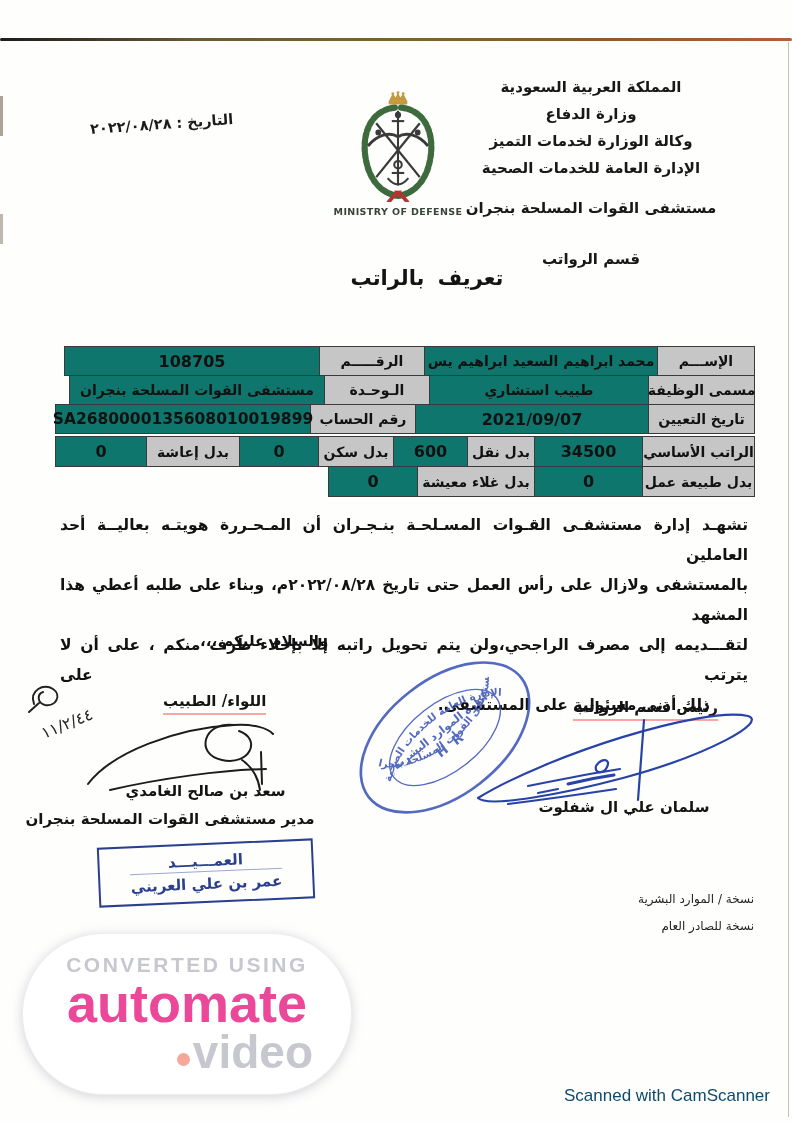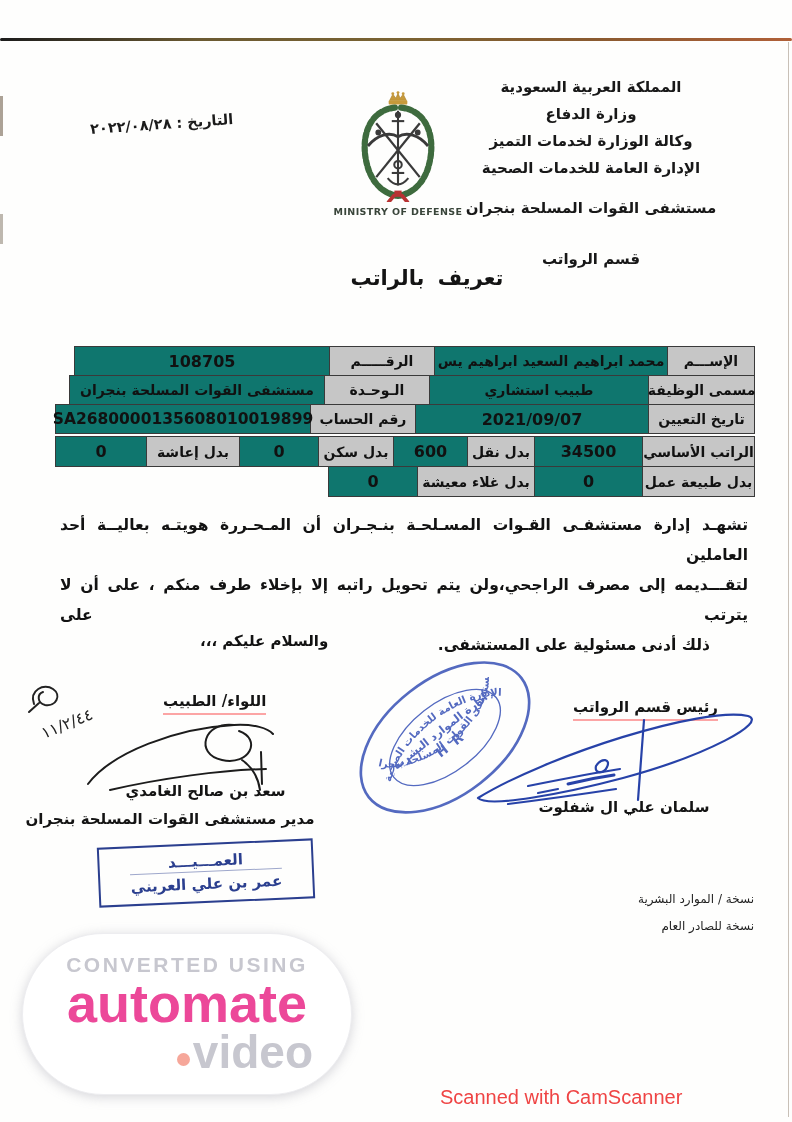--- a/index.html
+++ b/index.html
@@ -82,22 +82,22 @@
   .watermark{position:absolute;left:22px;top:933px;width:328px;height:160px;border-radius:85px;
       background:#fff;border:1px solid #ededf0;box-shadow:0 2px 12px rgba(150,150,165,.4);
       display:flex;flex-direction:column;align-items:center;justify-content:center;
       font-family:"Liberation Sans",sans-serif;}
   .wm1{font-size:21px;font-weight:bold;letter-spacing:2.5px;color:#c7c7cf;}
   .wm2{font-size:54px;font-weight:bold;color:#ec4899;line-height:52px;}
   .wm3{font-size:46px;font-weight:bold;color:#c7c7cf;line-height:46px;align-self:flex-end;
        margin-right:38px;display:flex;align-items:center;}
   .wm-dot{display:inline-block;width:13px;height:13px;border-radius:50%;background:#f6a79a;margin:14px 3px 0 0;}
 
-  .scanned{position:absolute;left:440px;top:1086px;width:330px;text-align:left;font-size:20px;
-           color:#ef4444;font-family:"Liberation Sans",sans-serif;}
+  .scanned{position:absolute;left:440px;top:1086px;width:330px;text-align:right;font-size:17px;
+           color:#0c4a6e;font-family:"Liberation Sans",sans-serif;}
 </style>
 </head>
 <body>
 
 <div class="page">
 
   <div class="top-line"></div>
   <div class="right-line"></div>
   <div class="edge-mark1"></div>
   <div class="edge-mark2"></div>
@@ -144,21 +144,21 @@
       <rect x="46.5" y="97" width="7" height="6" fill="#b83232"></rect>
       <path d="M46,102 l-5,6 M54,102 l5,6" stroke="#b83232" stroke-width="3.6" stroke-linecap="round"></path>
     </svg>
     <div class="logo-en">MINISTRY OF DEFENSE</div>
   </div>
 
   <div class="doc-title">تعريف بالراتب</div>
 
   <div class="tbl">
     <div class="trow">
-      <div class="cell lbl" style="width:88px">الإســـم</div>
+      <div class="cell lbl" style="width:98px">الإســـم</div>
       <div class="cell" style="width:233px">محمد ابراهيم السعيد ابراهيم يس</div>
       <div class="cell lbl" style="width:105px">الرقـــــم</div>
       <div class="cell ltr" style="width:255px;font-size:16px">108705</div>
     </div>
     <div class="trow">
       <div class="cell lbl" style="width:107px">مسمى الوظيفة</div>
       <div class="cell" style="width:219px">طبيب استشاري</div>
       <div class="cell lbl" style="width:105px">الـوحـدة</div>
       <div class="cell" style="width:255px">مستشفى القوات المسلحة بنجران</div>
     </div>
@@ -181,20 +181,21 @@
     <div class="trow">
       <div class="cell lbl h31" style="width:113px">بدل طبيعة عمل</div>
       <div class="cell ltr h31" style="width:108px;font-size:16px">0</div>
       <div class="cell lbl h31" style="width:117px">بدل غلاء معيشة</div>
       <div class="cell ltr h31" style="width:89px;font-size:16px">0</div>
     </div>
   </div>
 
   <div class="para">
     <div class="j">تشهـد إدارة  مستشفـى القـوات المسـلحـة بنـجـران أن المـحـررة هويتـه بعاليــة أحد العاملين</div>
+    <div class="j">بالمستشفى ولازال على رأس العمل حتى تاريخ ٢٠٢٢/٠٨/٢٨م، وبناء على طلبه أعطي هذا المشهد</div>
     <div class="j">لتقـــديمه إلى مصرف الراجحي،ولن يتم تحويل راتبه إلا بإخلاء طرف منكم ، على أن لا يترتب على</div>
     <div class="last">ذلك أدنى مسئولية على المستشفى.</div>
   </div>
   <div class="closing">والسلام عليكم ،،،</div>
 
   <div class="hr-stamp">
     <svg width="206" height="172" viewBox="0 0 200 165">
       <g transform="rotate(-38 100 82)" stroke="#3d56b8" fill="none">
         <ellipse cx="100" cy="82" rx="94" ry="56" stroke-width="2.6"></ellipse>
         <ellipse cx="100" cy="82" rx="63" ry="33" stroke-width="1.3"></ellipse>

